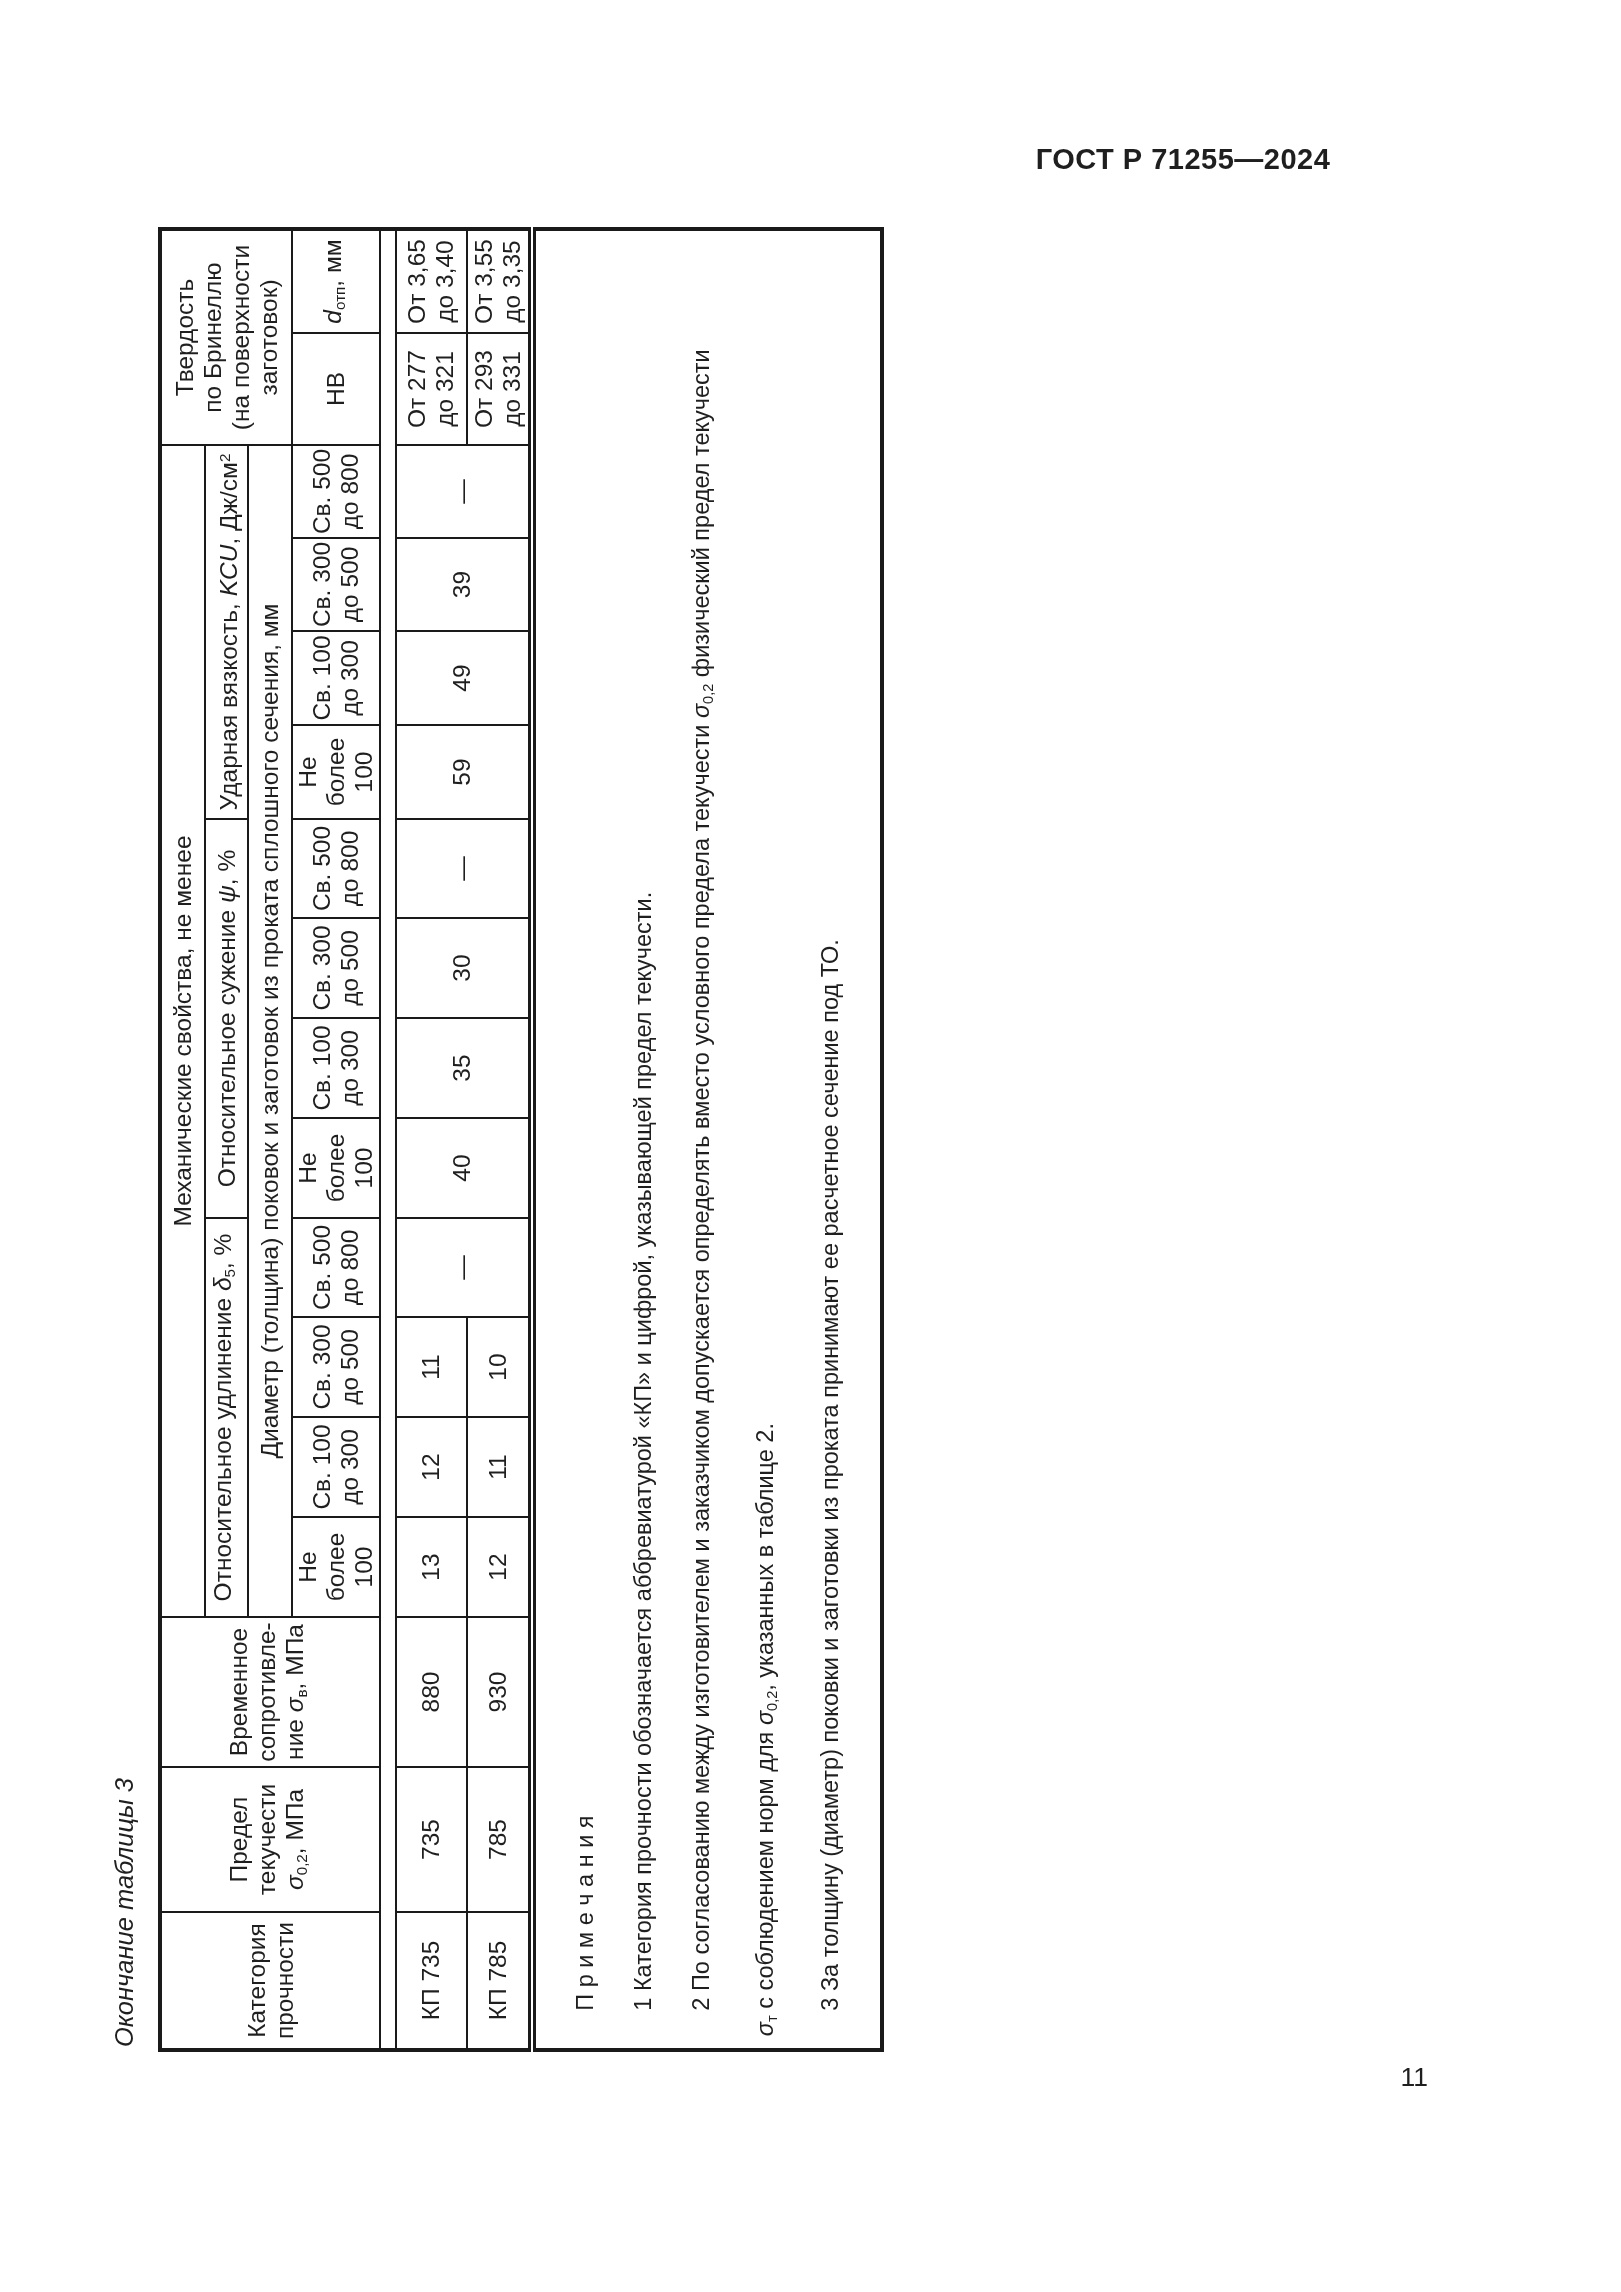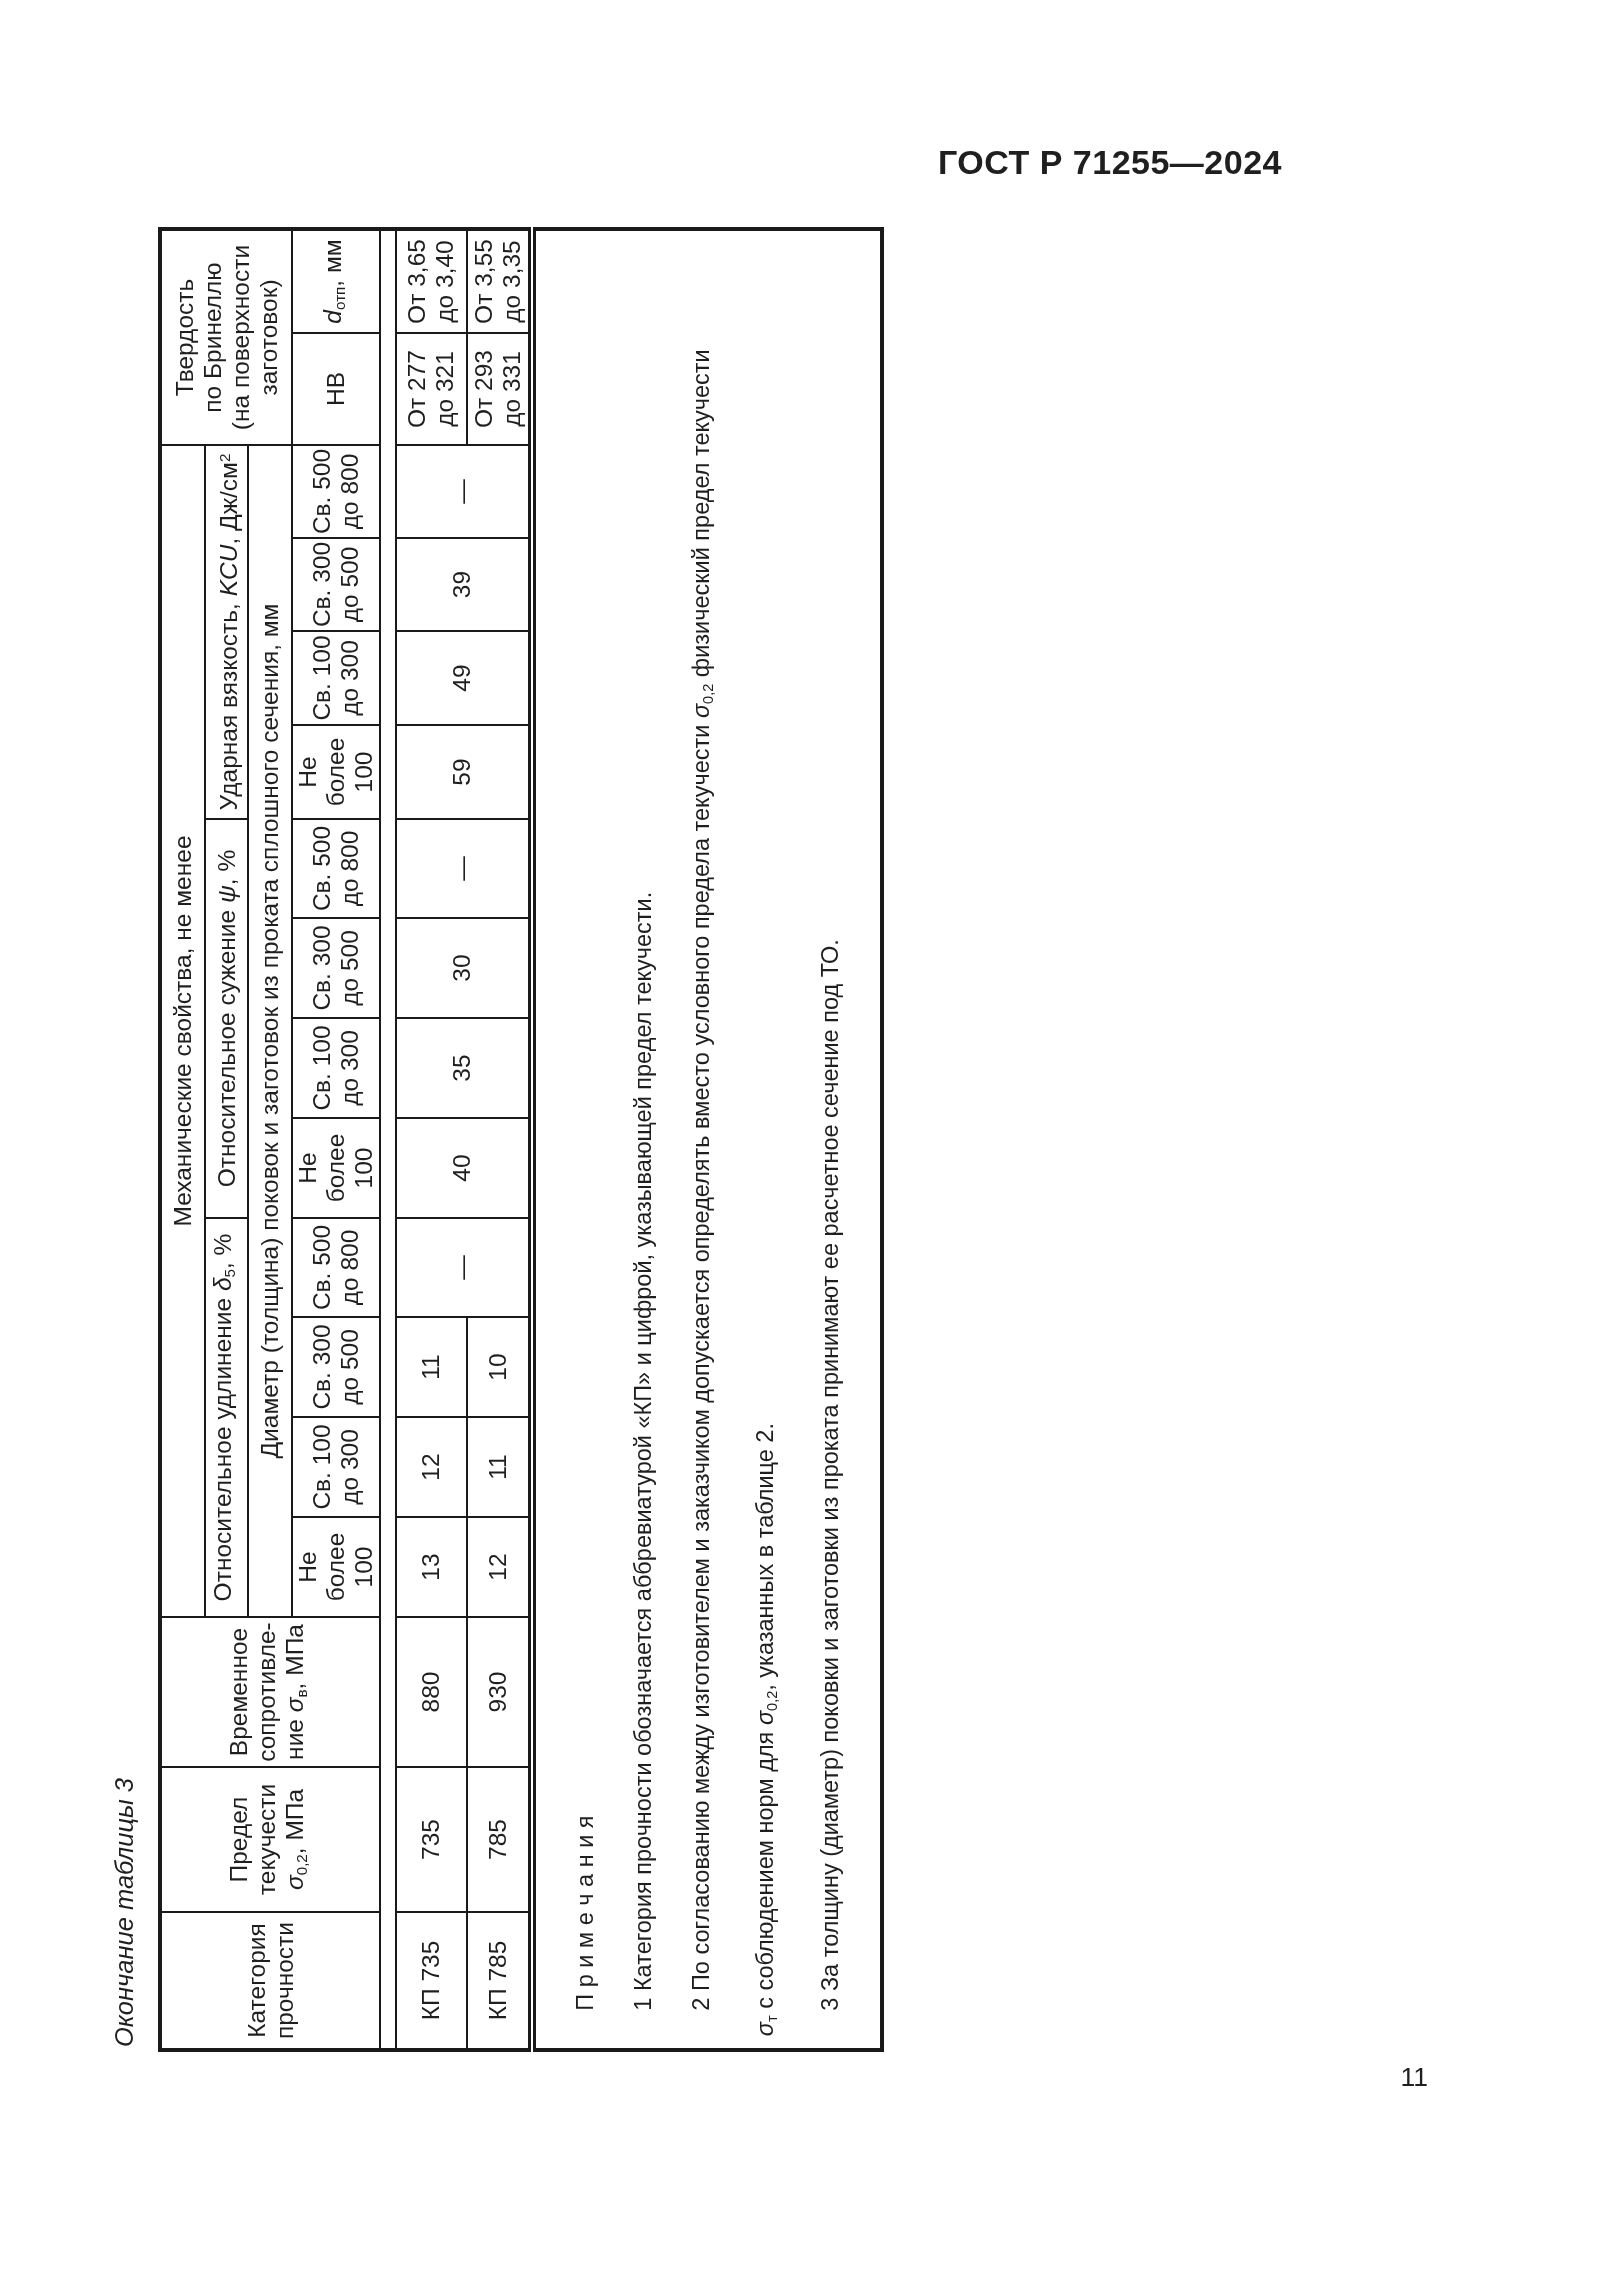--- a/index.html
+++ b/index.html
@@ -1,19 +1,19 @@
 <!DOCTYPE html>
 <html><head>
 <meta charset="utf-8">
 <style>
   html,body{margin:0;padding:0;background:#e8e8e8;}
   .page{position:relative;width:1621px;height:2293px;background:#ffffff;overflow:hidden;
         font-family:"Liberation Sans", sans-serif;color:#1f1f1f;}
-  .doc-header{position:absolute;left:938px;top:143px;width:490px;text-align:left;
-        font-size:34px;font-weight:bold;letter-spacing:0.5px;}
+  .doc-header{position:absolute;left:938px;top:143px;width:490px;text-align:center;
+        font-size:29px;font-weight:bold;letter-spacing:0.5px;}
   .page-number{position:absolute;left:938px;top:2062px;width:490px;text-align:right;font-size:26.5px;}
   .rot{position:absolute;transform:rotate(-90deg);transform-origin:0 0;}
   .table-caption{left:110px;top:2047px;width:392px;font-size:25.5px;font-style:italic;}
   .table-wrap{left:158px;top:2052px;width:1825px;height:519px;}
 
   table.gost{border-collapse:collapse;table-layout:fixed;width:1821px;
         border:4.9px solid #1a1a1a;}
   table.gost td{border:2.9px solid #1a1a1a;vertical-align:middle;text-align:center;
         font-size:24.5px;line-height:28px;padding:1px 2.9px;white-space:pre-line;color:#1f1f1f;}
   td .blk{display:block;}

